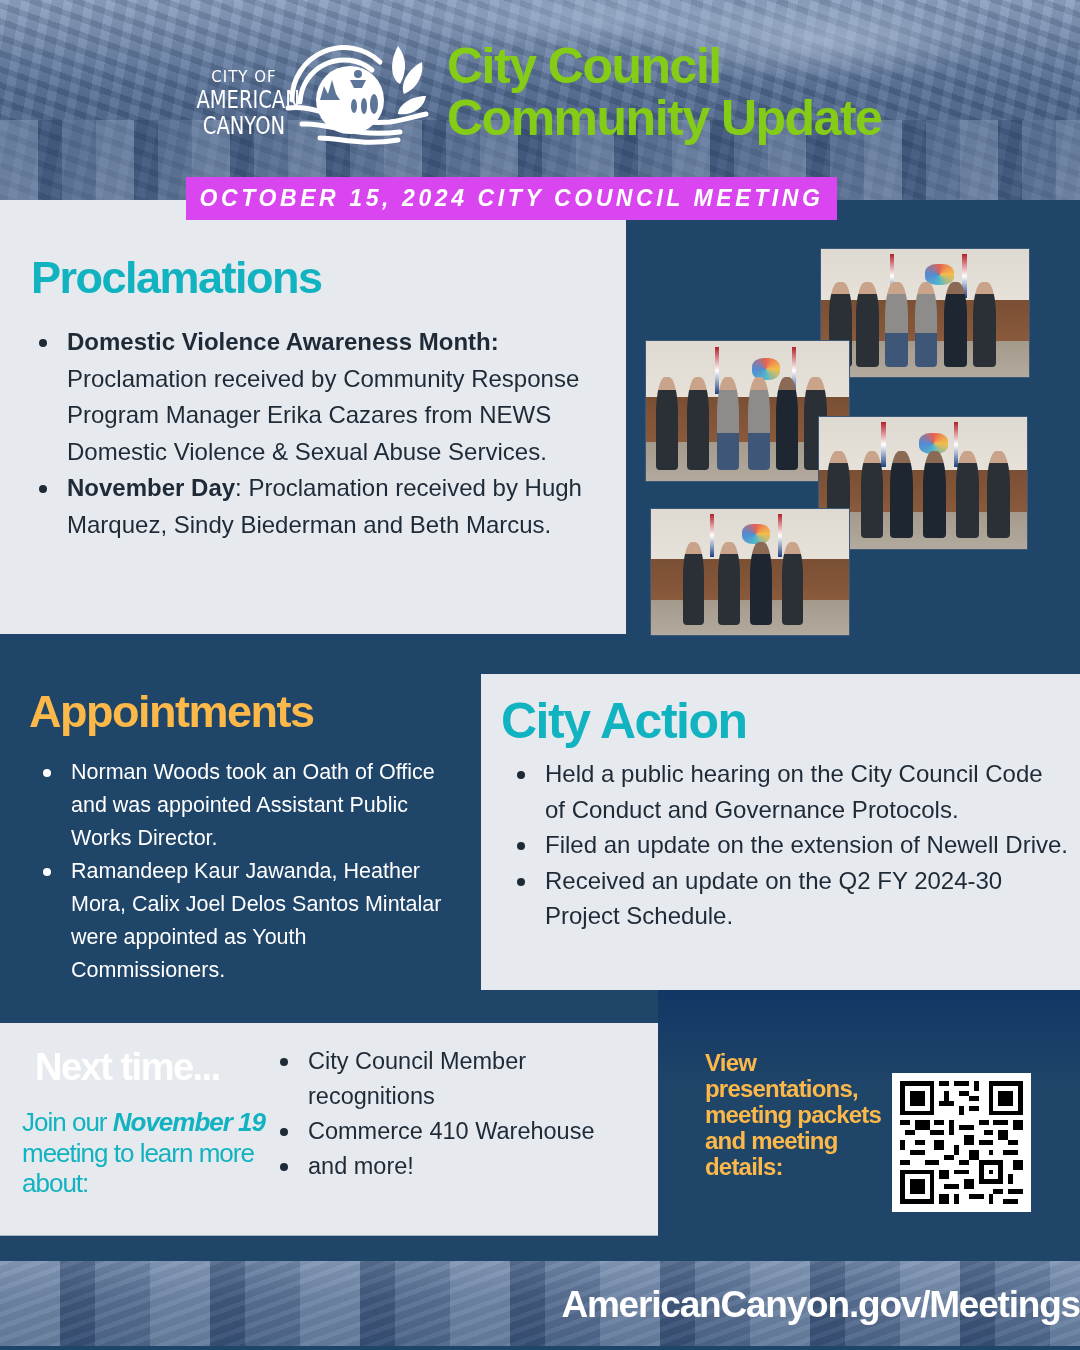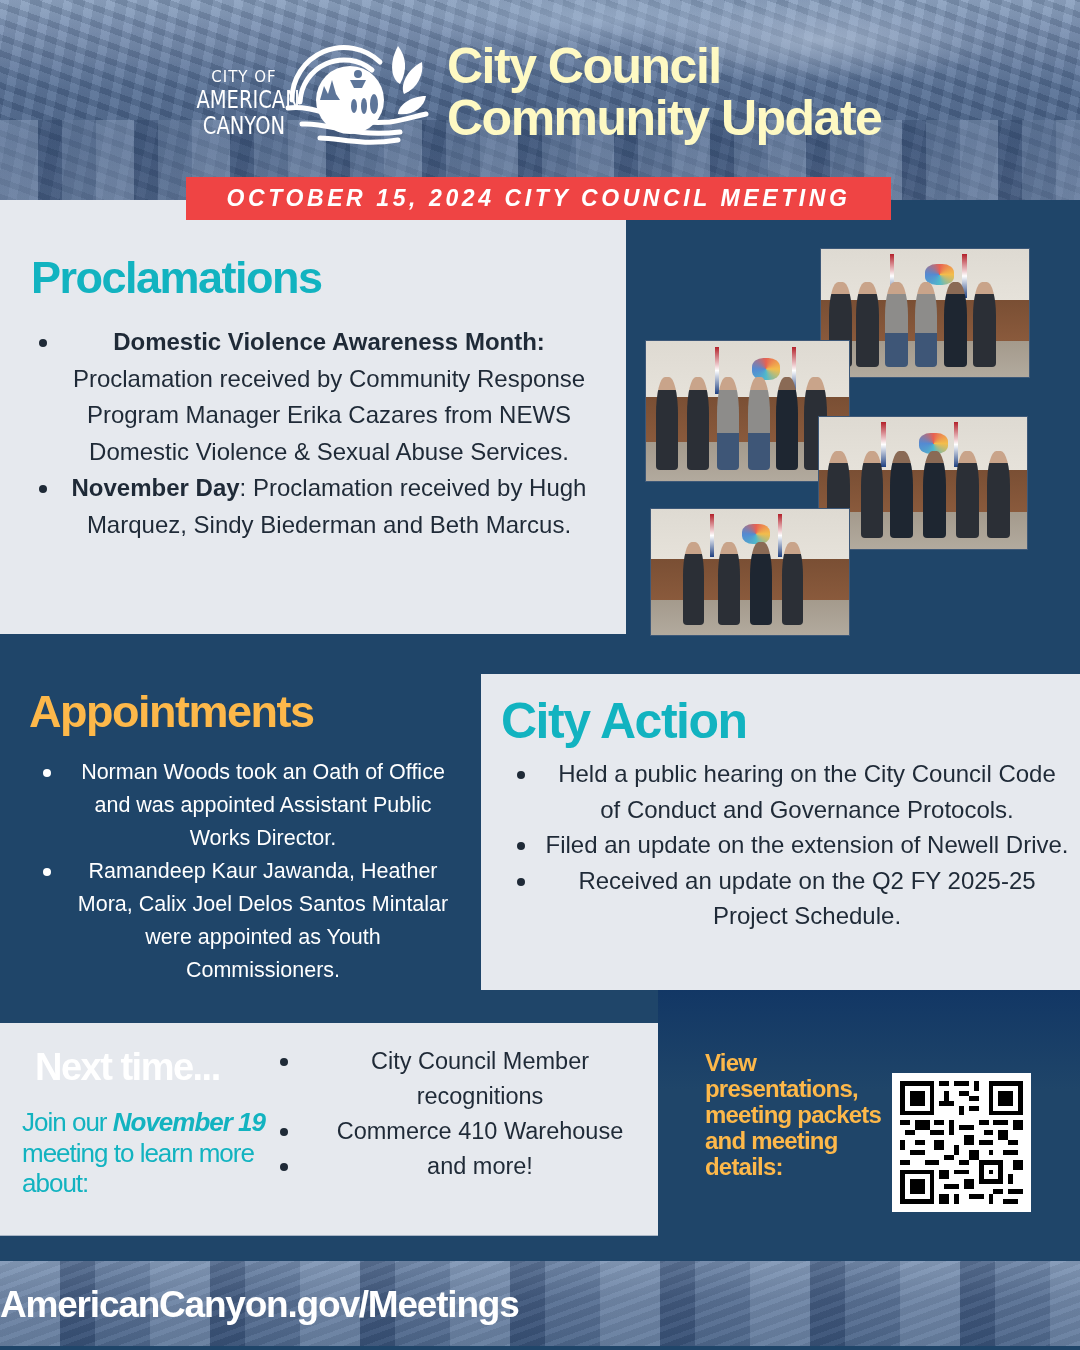--- a/index.html
+++ b/index.html
@@ -31,40 +31,40 @@
   .logo-text {
     left: 183px; top: 70px; width: 122px; text-align: center;
     color: #fff; font-family: "DejaVu Sans", sans-serif; line-height: 1;
   }
   .logo-text .l1 { font-size: 15px; letter-spacing: 1px; font-weight: normal; }
   .logo-text .l2 { font-size: 25px; letter-spacing: 0px; transform: scaleX(0.78); margin-top: 2px; }
   .logo-text .l3 { font-size: 25px; transform: scaleX(0.78); margin-top: 1px; }
   .logo-mark { left: 280px; top: 40px; width: 150px; height: 112px; }
 
   .title {
-    left: 447px; top: 40px; color: #fef9c3; font-weight: bold;
+    left: 447px; top: 40px; color: #84cc16; font-weight: bold;
     font-size: 50px; line-height: 52px; letter-spacing: -1.5px;
   }
 
   .banner {
-    left: 186px; top: 177px; width: 705px; height: 43px;
-    background: #ef4444; color: #fff; z-index: 3;
+    left: 186px; top: 177px; width: 651px; height: 43px;
+    background: #d946ef; color: #fff; z-index: 3;
     display: flex; align-items: center; justify-content: center;
     font-weight: bold; font-style: italic; font-size: 23px; letter-spacing: 3.6px;
   }
 
   .panel-light { background: #e6e9ee; }
   .proc-panel { left: 0; top: 200px; width: 626px; height: 434px; }
   .h-teal { color: #12b3c0; font-weight: bold; letter-spacing: -1.5px; }
   .h-orange { color: #fdb84a; font-weight: bold; letter-spacing: -1.5px; }
   .h-navy { color: #ffffff; font-weight: bold; letter-spacing: -1.5px; margin-left: 11px; }
 
   .proc-title { left: 31px; top: 252px; font-size: 45px; }
   ul.bul { list-style: none; }
-  ul.bul li { position: relative; padding-left: 36px; text-align: center; }
+  ul.bul li { position: relative; padding-left: 36px; }
   ul.bul li::before {
     content: ""; position: absolute; left: 8px; width: 8px; height: 8px;
     border-radius: 50%; background: currentColor;
   }
   .proc-list { left: 31px; top: 324px; width: 560px; font-size: 24px; line-height: 36.6px; color: #1f2a37; }
   .proc-list li::before { top: 15px; background: #1f2a37; }
   .proc-list b { font-weight: bold; }
 
   
   .photo {
@@ -107,21 +107,21 @@
   .qr { left: 892px; top: 1073px; width: 139px; height: 139px; background: #fff; padding: 8px; }
 
   .footer-photo {
     left: 0; top: 1261px; width: 1080px; height: 85px;
     background:
       repeating-linear-gradient(90deg, rgba(170,188,212,0.35) 0 60px, rgba(40,60,95,0.3) 60px 95px, rgba(120,140,170,0.25) 95px 150px),
       repeating-linear-gradient(160deg, rgba(255,255,255,0.06) 0 5px, rgba(0,0,0,0.08) 5px 12px),
       linear-gradient(180deg, #6e86a8 0%, #4e678c 45%, #3f5a80 100%);
   }
   .footer-url {
-    left: 0; top: 1284px; width: 1080px; text-align: left; color: #fff;
+    left: 0; top: 1284px; width: 1080px; text-align: right; color: #fff;
     font-weight: bold; font-size: 37px; letter-spacing: -1.2px;
   }
 </style>
 </head>
 <body>
 
 <div class="abs header-photo"></div>
 <div class="abs header-roofs"></div>
 
 <div class="abs logo-text">
@@ -212,21 +212,21 @@
 <ul class="abs bul appt-list">
   <li>Norman Woods took an Oath of Office and was appointed Assistant Public Works Director.</li>
   <li>Ramandeep Kaur Jawanda, Heather Mora,  Calix Joel Delos Santos Mintalar were appointed as Youth Commissioners.</li>
 </ul>
 
 <div class="abs panel-light action-panel"></div>
 <h2 class="abs h-teal action-title">City Action</h2>
 <ul class="abs bul action-list">
   <li>Held a public hearing on the City Council Code of Conduct and Governance Protocols.</li>
   <li>Filed an update on the extension of Newell Drive.</li>
-  <li>Received an update on the Q2 FY 2025-25 Project Schedule.</li>
+  <li>Received an update on the Q2 FY 2024-30 Project Schedule.</li>
 </ul>
 
 <div class="abs right-dark"></div>
 
 <div class="abs panel-light next-panel"></div>
 <h2 class="abs h-navy next-title">Next time...</h2>
 <div class="abs next-sub"><span>Join our </span><b>November 19</b><span> meeting to learn more about:</span></div>
 <ul class="abs bul next-list">
   <li>City Council Member recognitions</li>
   <li>Commerce 410 Warehouse</li>

